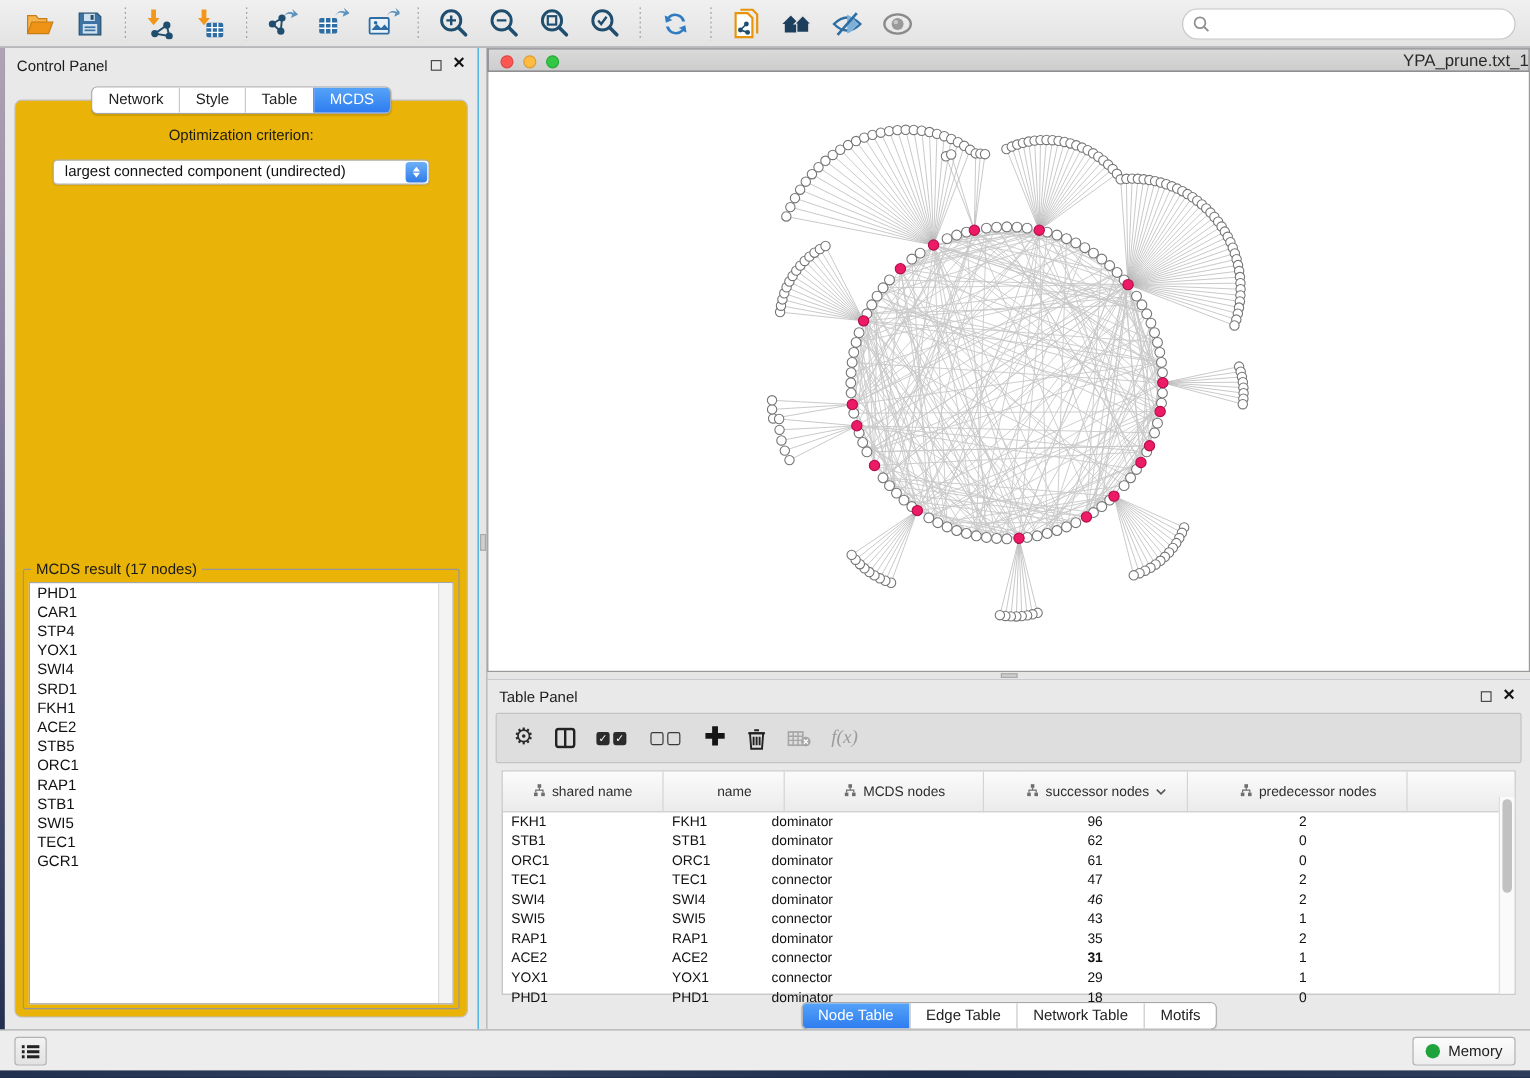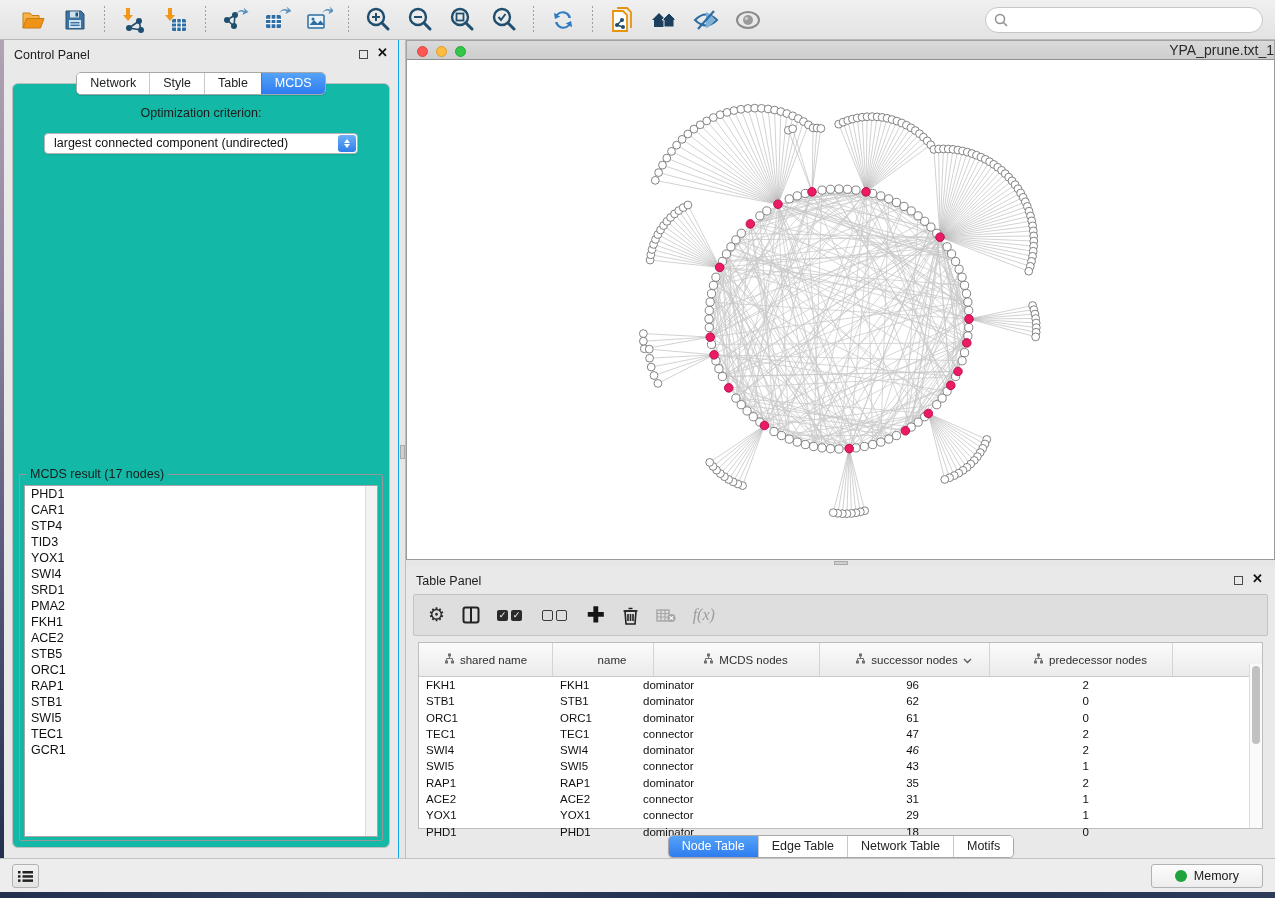--- a/index.html
+++ b/index.html
@@ -32,21 +32,21 @@
   .control-panel .float-icon { right:30px; } .control-panel .close-icon { right:10px; }
 
   .cp-tabs { position:absolute; left:0; right:0; top:32px; display:flex; justify-content:center; z-index:2; }
   .tab-group { display:inline-flex; border:1px solid #a8a8a8; border-radius:5px; overflow:hidden; background:#fff;
     box-shadow:0 1px 1px rgba(0,0,0,.12); }
   .tab-seg { padding:3px 13px 4px; font-size:12.5px; color:#222; border-left:1px solid #c9c9c9; cursor:default; background:#fff; }
   .tab-seg:first-child { border-left:none; }
   .tab-seg.active { background:linear-gradient(#55a3f8,#2e7cf0); color:#fff; border-left-color:#2e7cf0; }
 
   .cp-inner { position:absolute; left:8px; right:8px; top:43px; bottom:10px;
-    background:#14b8a6; border:1px solid #c0c0c0; border-radius:6px; }
+    background:#eab308; border:1px solid #c0c0c0; border-radius:6px; }
   .opt-label { text-align:center; margin-top:22px; font-size:12.5px; color:#1b1b1b; }
   .dropdown { position:relative; margin:13px auto 0; width:314px; height:21px; background:#fff;
     border:1px solid #b4b4b4; border-radius:4px; box-shadow:0 1px 1px rgba(0,0,0,.08); }
   .dropdown-value { font-size:12.5px; color:#111; padding:2px 0 0 9px; white-space:nowrap; }
   .dropdown-stepper { position:absolute; right:1px; top:1px; width:18px; height:17px; border-radius:3px;
     background:linear-gradient(#6db0f9,#2f7de9); display:flex; flex-direction:column; align-items:center; justify-content:center; gap:1px; }
   .dd-arrow-up { width:0; height:0; border-left:3.5px solid transparent; border-right:3.5px solid transparent; border-bottom:4.5px solid #fff; }
   .dd-arrow-down { width:0; height:0; border-left:3.5px solid transparent; border-right:3.5px solid transparent; border-top:4.5px solid #fff; }
   .btn-row { margin-top:14px; display:flex; justify-content:center; gap:14px; }
   .cp-btn { height:22px; padding:0 17px; font-size:12.5px; color:#111;
@@ -101,21 +101,21 @@
   .td-num-p { padding-right:12px; text-align:right; }
   .tp-scroll { position:absolute; right:0; top:21px; bottom:0; width:13px; background:#fafafa; border-left:1px solid #ddd; }
   .tp-thumb { position:absolute; left:2px; top:2px; width:8px; height:78px; background:#c1c1c1; border-radius:4px; }
 
   .tp-tabs { position:absolute; left:1px; right:0; top:269px; display:flex; justify-content:center; }
 
   
   .status-bar { position:absolute; left:0; top:858px; width:1275px; height:34px; background:#ededed; border-top:1px solid #c2c2c2; }
   .list-btn { position:absolute; left:12px; top:5px; width:27px; height:24px; background:linear-gradient(#f2f2f2,#e2e2e2);
     border:1px solid #b2b2b2; border-radius:3px; display:flex; align-items:center; justify-content:center; }
-  .memory-btn { position:absolute; right:12px; top:5px; height:24px; padding:0 23px; display:flex; align-items:center; gap:7px;
+  .memory-btn { position:absolute; right:12px; top:5px; height:24px; padding:0 10px; display:flex; align-items:center; gap:7px;
     background:linear-gradient(#fcfcfc,#ededed); border:1px solid #b2b2b2; border-radius:3px; }
   .mem-dot { width:12px; height:12px; border-radius:50%; background:#1fa33c; border:1px solid #158а2e; }
   .mem-label { font-size:12.5px; color:#1a1a1a; }
 </style>
 </head>
 <body>
 
 <div class="toolbar">
   <div class="tb-icon">
     <svg width="26" height="26" viewBox="0 0 26 26">
@@ -276,25 +276,23 @@
           <span class="dd-arrow-up"></span>
           <span class="dd-arrow-down"></span>
         </div>
     </div>
     <fieldset class="mcds-fieldset">
       <legend>MCDS result (17 nodes)</legend>
       <div class="mcds-list" id="mcds-list">
         <div class="mcds-item">PHD1</div>
           <div class="mcds-item">CAR1</div>
           <div class="mcds-item">STP4</div>
-          <div class="mcds-item">TID3</div>
           <div class="mcds-item">YOX1</div>
           <div class="mcds-item">SWI4</div>
           <div class="mcds-item">SRD1</div>
-          <div class="mcds-item">PMA2</div>
           <div class="mcds-item">FKH1</div>
           <div class="mcds-item">ACE2</div>
           <div class="mcds-item">STB5</div>
           <div class="mcds-item">ORC1</div>
           <div class="mcds-item">RAP1</div>
           <div class="mcds-item">STB1</div>
           <div class="mcds-item">SWI5</div>
           <div class="mcds-item">TEC1</div>
           <div class="mcds-item">GCR1</div>
           <div class="mcds-scroll"></div>
@@ -1137,21 +1135,21 @@
           <div class="td-cell td-left" style="width: 134px;">RAP1</div>
           <div class="td-cell td-left" style="width: 83px;">RAP1</div>
           <div class="td-cell td-left" style="width: 148px;">dominator</div>
           <div class="td-cell td-num-s" style="width: 152px;">35</div>
           <div class="td-cell td-num-p" style="width: 165px;">2</div>
         </div>
         <div class="tr">
           <div class="td-cell td-left" style="width: 134px;">ACE2</div>
           <div class="td-cell td-left" style="width: 83px;">ACE2</div>
           <div class="td-cell td-left" style="width: 148px;">connector</div>
-          <div class="td-cell td-num-s" style="width: 152px;">31</div>
+          <div class="td-cell td-num-s" style="width: 152px; font-weight: bold;">31</div>
           <div class="td-cell td-num-p" style="width: 165px;">1</div>
         </div>
         <div class="tr">
           <div class="td-cell td-left" style="width: 134px;">YOX1</div>
           <div class="td-cell td-left" style="width: 83px;">YOX1</div>
           <div class="td-cell td-left" style="width: 148px;">connector</div>
           <div class="td-cell td-num-s" style="width: 152px;">29</div>
           <div class="td-cell td-num-p" style="width: 165px;">1</div>
         </div>
         <div class="tr">

